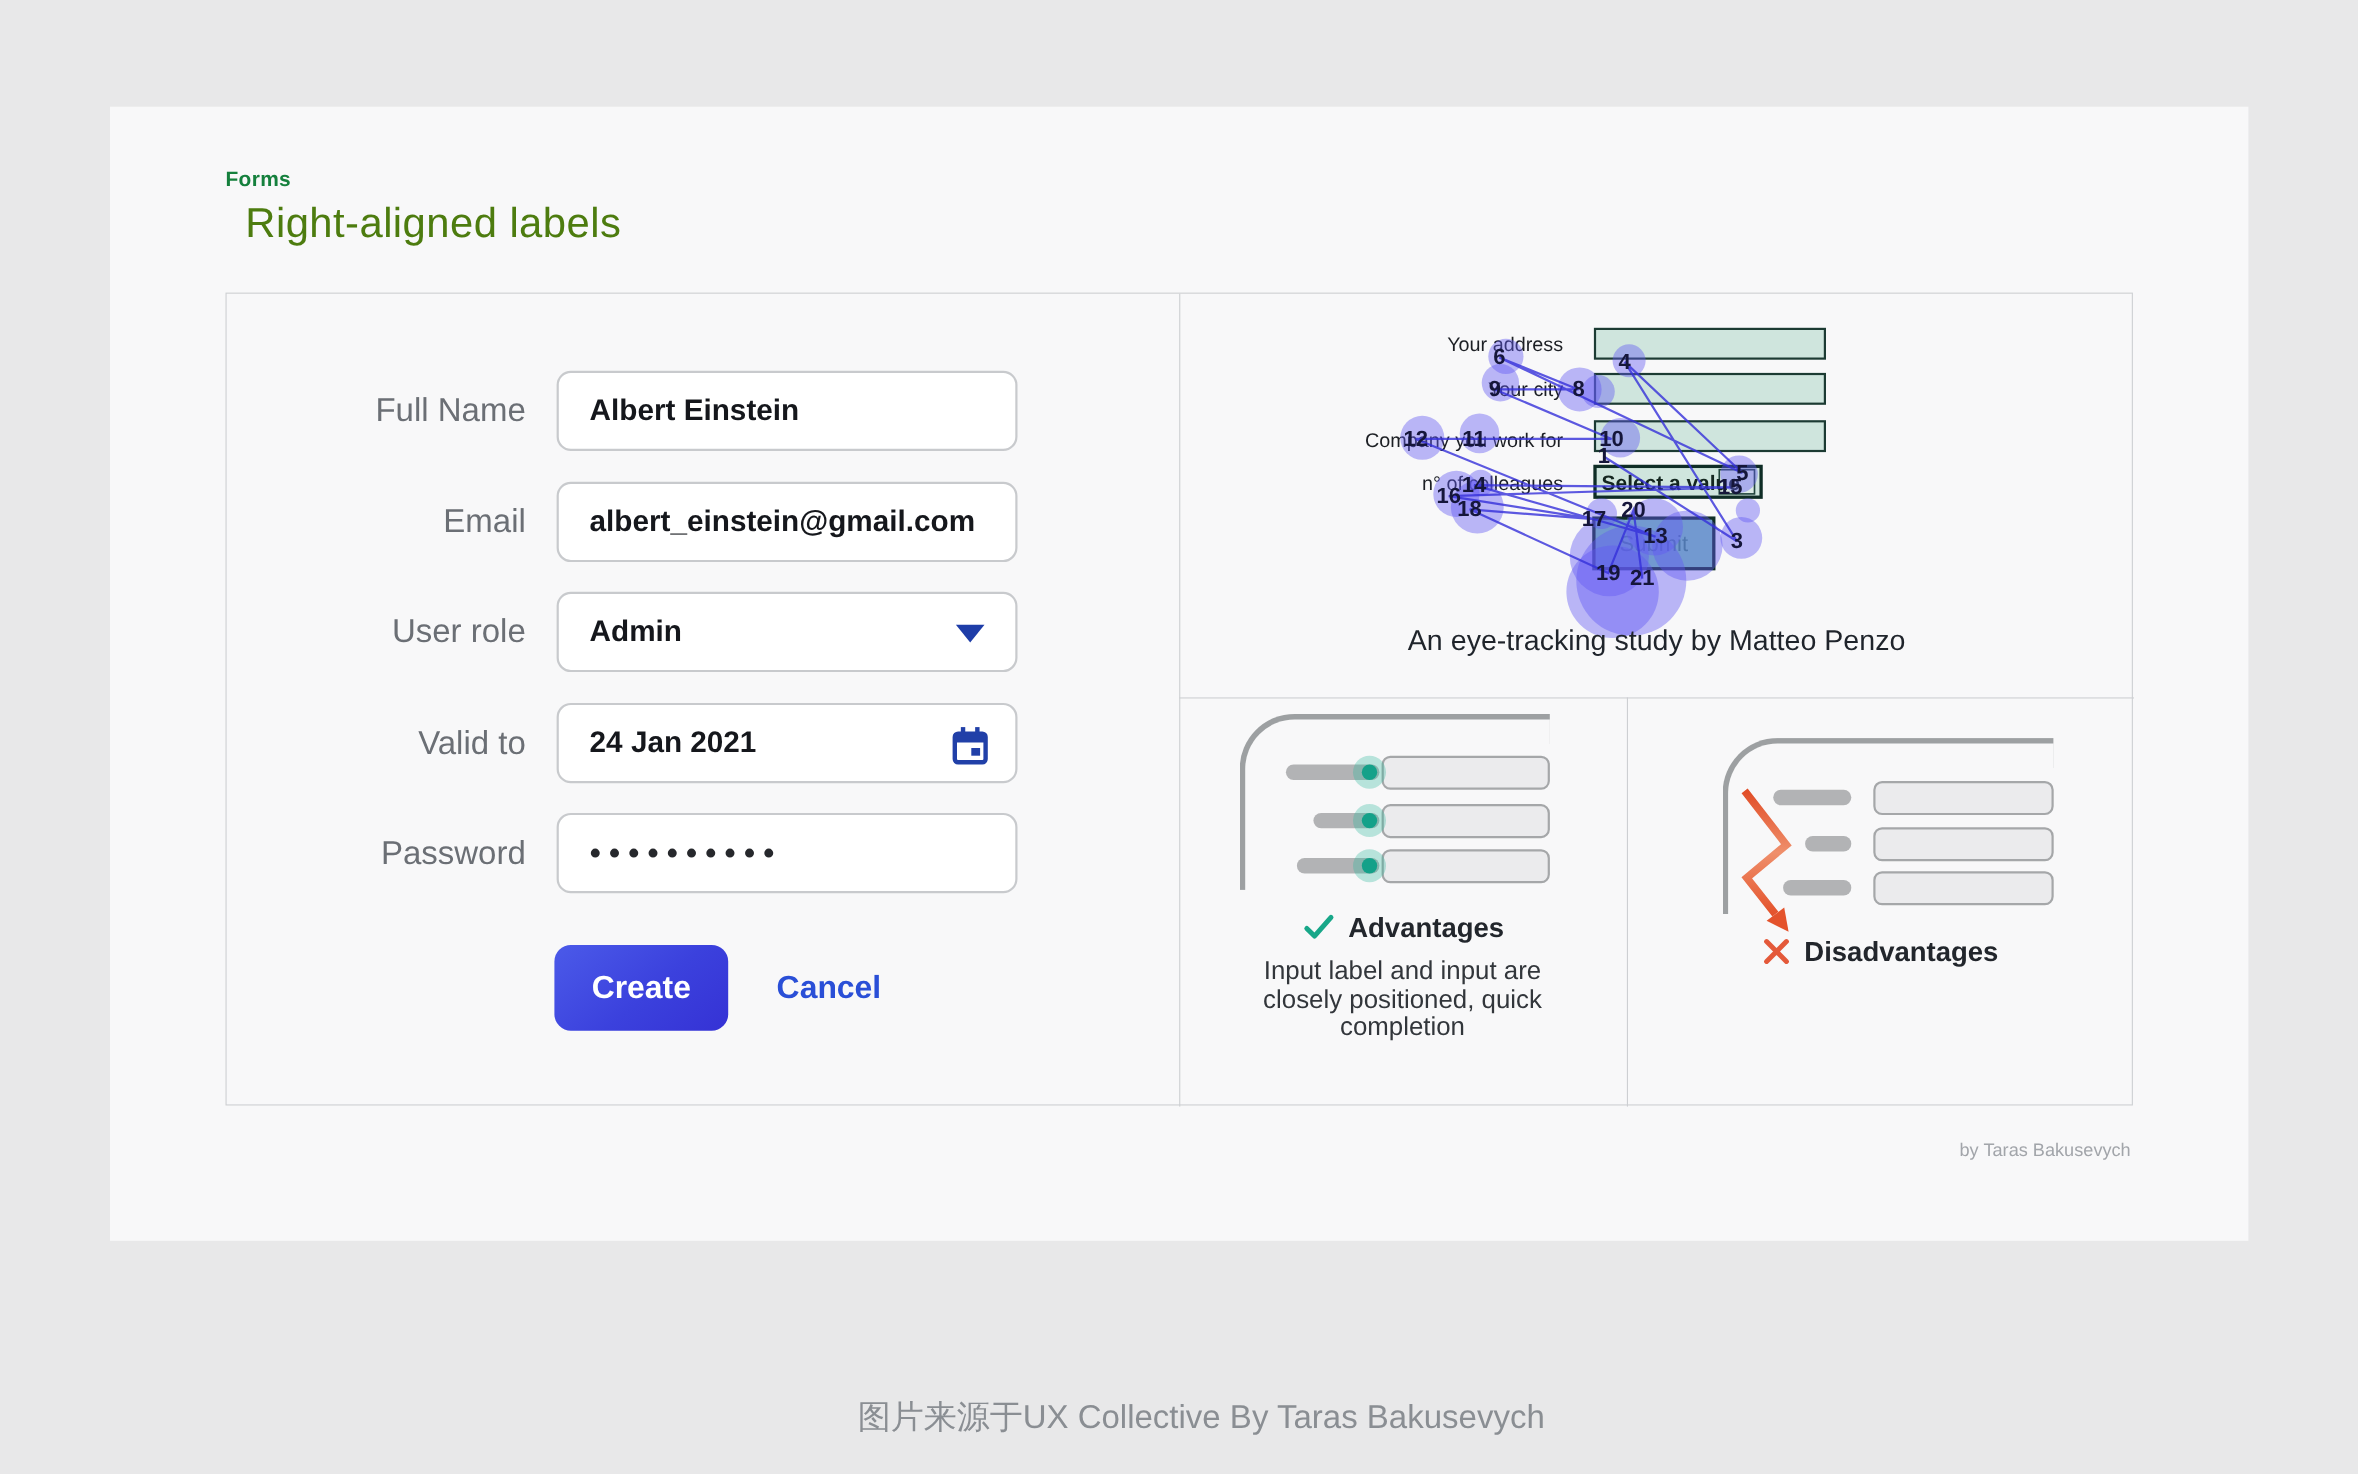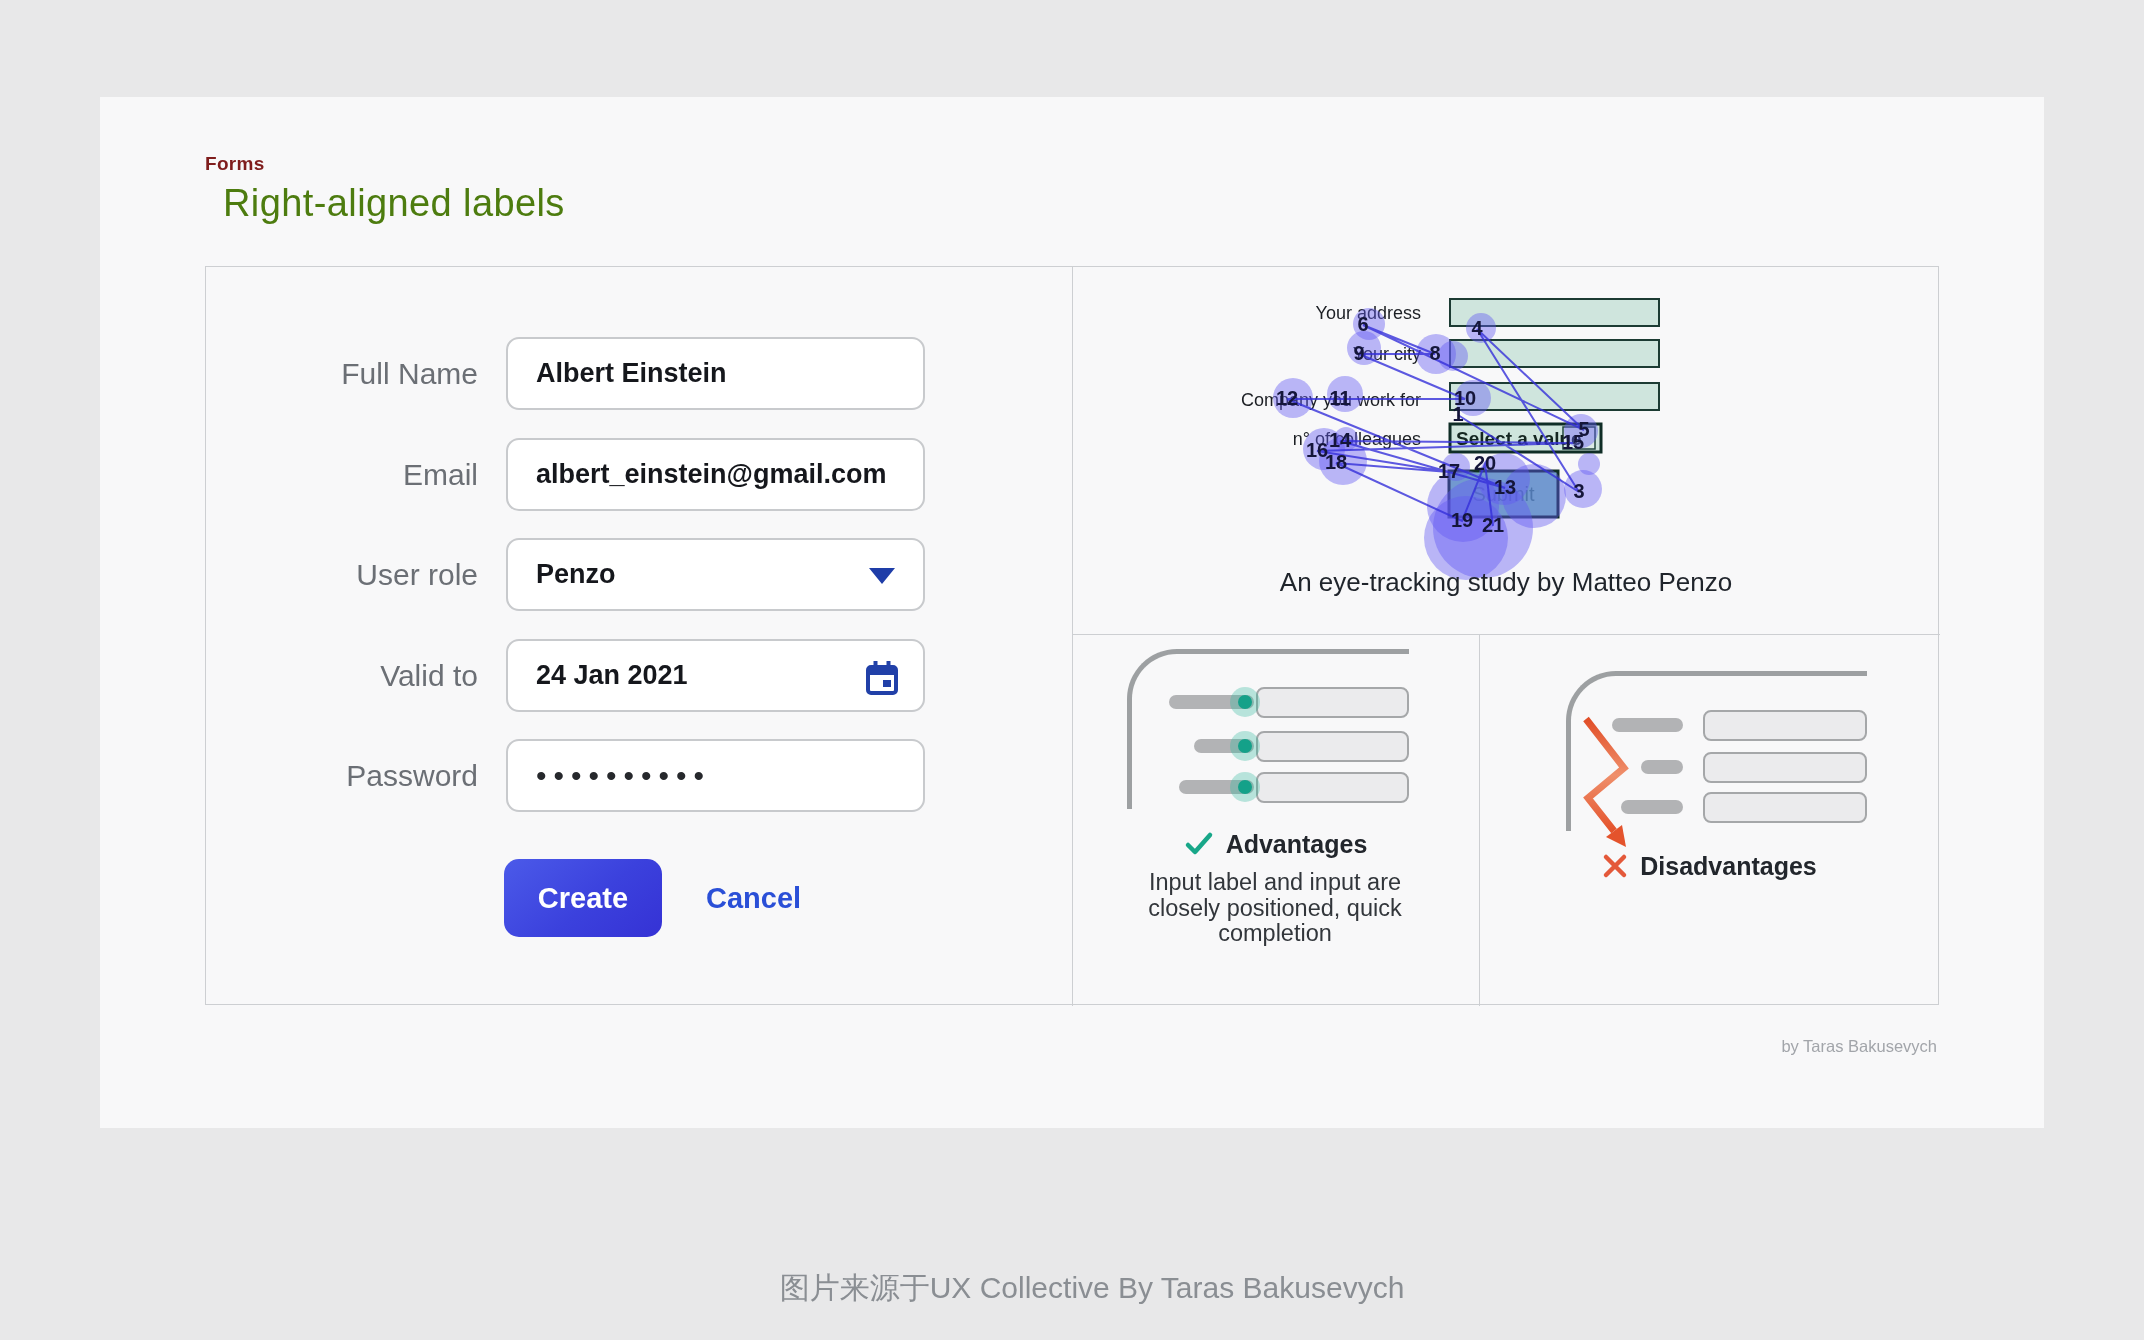--- a/index.html
+++ b/index.html
@@ -1,19 +1,19 @@
 <!DOCTYPE html>
 <html><head>
 <meta charset="utf-8">
 <style>
   html,body{margin:0;padding:0;}
   .page{position:relative;width:2144px;height:1340px;background:#e8e8e9;font-family:"Liberation Sans",sans-serif;overflow:hidden;}
   .abs{position:absolute;}
   .card{left:100px;top:97px;width:1944px;height:1031px;background:#f8f8f9;}
-  .eyebrow{left:205px;top:153px;font-size:19px;font-weight:bold;color:#7f1d1d;letter-spacing:.3px;}
+  .eyebrow{left:205px;top:153px;font-size:19px;font-weight:bold;color:#15803d;letter-spacing:.3px;}
   .title{left:203px;top:182px;font-size:38px;font-weight:400;color:#4d7c0f;letter-spacing:.4px;margin-left:20px;}
   .main-box{left:205px;top:266px;width:1734px;height:739px;border:1px solid #cdcfd2;box-sizing:border-box;}
   .vd1{left:866px;top:0;width:1px;height:739px;background:#cdcfd2;}
   .hd{left:866px;top:367px;width:868px;height:1px;background:#cdcfd2;}
   .vd2{left:1273px;top:367px;width:1px;height:372px;background:#cdcfd2;}
 
   
   .field-row{left:0;height:73px;width:866px;}
   .field-label{position:absolute;left:0;top:0;width:272px;height:73px;line-height:73px;text-align:right;font-size:30px;color:#6b6f75;}
   .input-box{position:absolute;left:300px;top:0;width:419px;height:73px;background:#ffffff;border:2px solid #c8cacd;border-radius:13px;box-sizing:border-box;}
@@ -65,21 +65,21 @@
     <div class="abs field-row" style="top:171px">
       <div class="field-label">Email</div>
       <div class="input-box">
         <div class="input-text">albert_einstein@gmail.com</div>
       </div>
     </div>
 
     <div class="abs field-row" style="top:271px">
       <div class="field-label">User role</div>
       <div class="input-box">
-        <div class="input-text">Penzo</div>
+        <div class="input-text">Admin</div>
         <div class="caret"></div>
       </div>
     </div>
 
     <div class="abs field-row" style="top:372px">
       <div class="field-label">Valid to</div>
       <div class="input-box">
         <div class="input-text">24 Jan 2021</div>
         <span class="cal">
           <svg width="34" height="38" viewBox="0 0 34 38">

